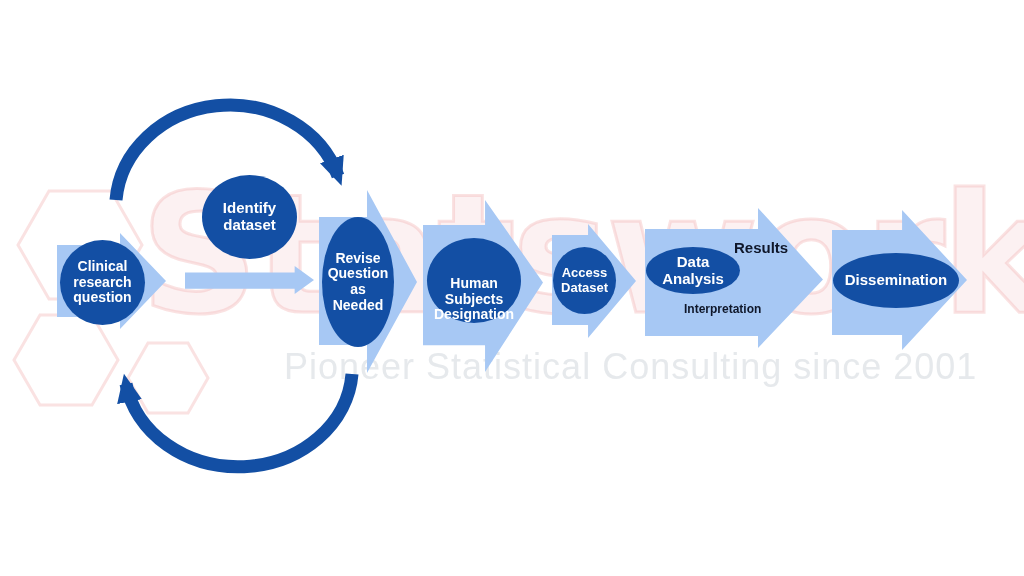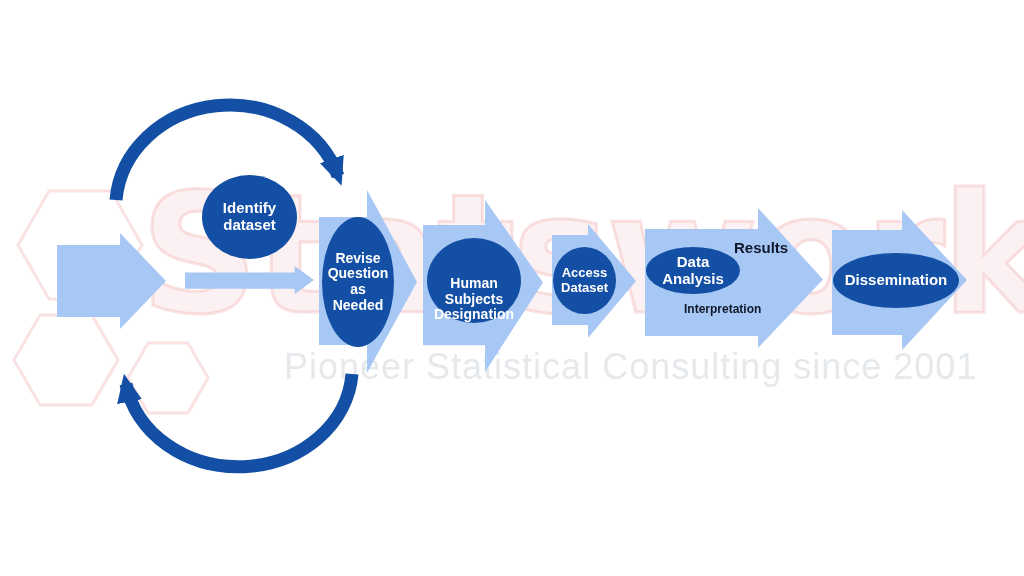--- a/index.html
+++ b/index.html
@@ -89,20 +89,25 @@
   <svg class="arcs-svg" width="1024" height="576" viewBox="0 0 1024 576">
     <defs>
       <marker id="ah" viewBox="0 0 10 10" refX="6" refY="5" markerWidth="30" markerHeight="30" orient="auto" markerUnits="userSpaceOnUse">
         <path d="M0,0.8 L9.5,5 L0,9.2 z" fill="#134FA4"></path>
       </marker>
     </defs>
     <path d="M 116 200 A 114 103 0 0 1 338 176" fill="none" stroke="#134FA4" stroke-width="13" marker-end="url(#ah)"></path>
     <path d="M 352 374 A 114 100 0 0 1 126 384" fill="none" stroke="#134FA4" stroke-width="13" marker-end="url(#ah)"></path>
   </svg>
 
+  <div class="node node-clinical">
+    <span>Clinical
+research
+question</span>
+  </div>
   <div class="node node-identify">
     <span>Identify
 dataset</span>
   </div>
   <div class="node node-revise">
     <span>Revise
 Question
 as
 Needed</span>
   </div>

